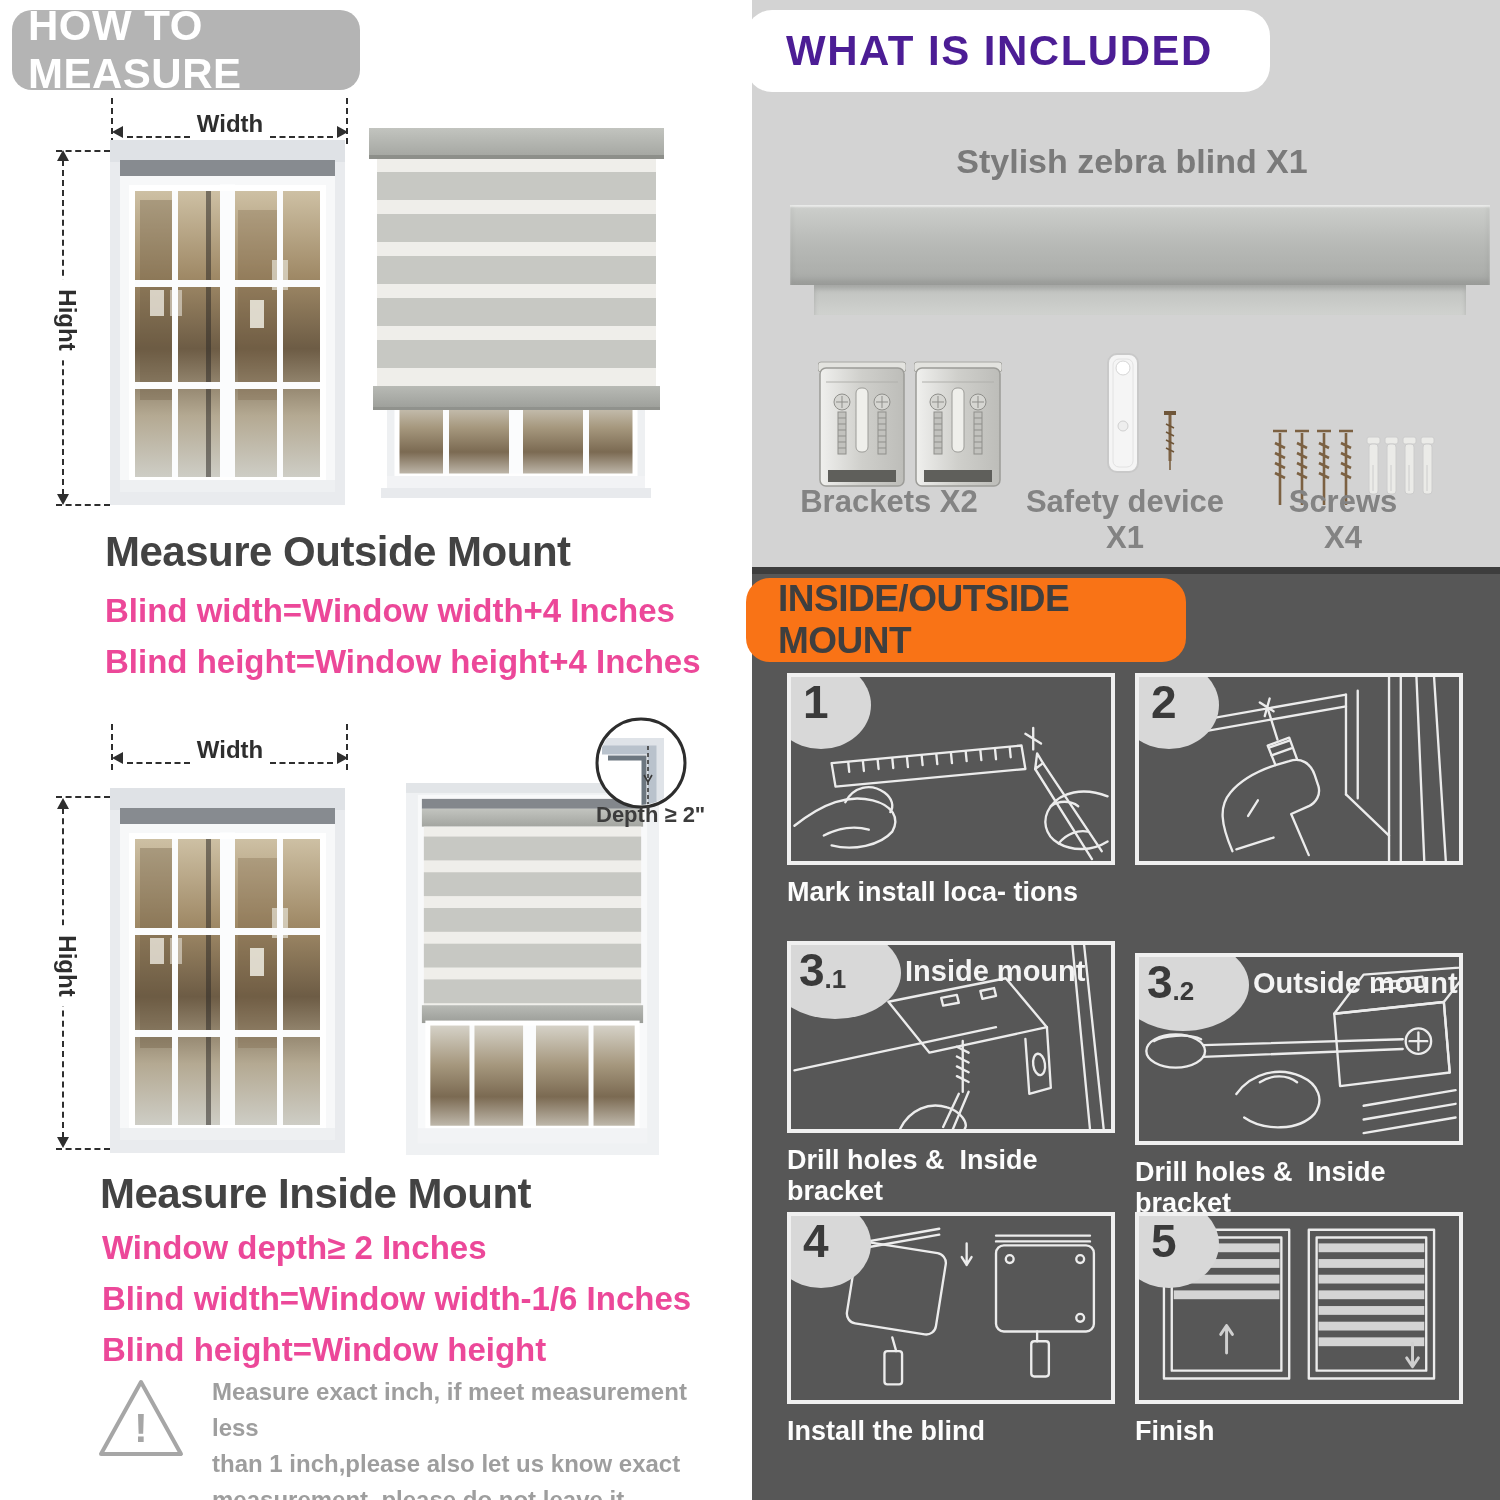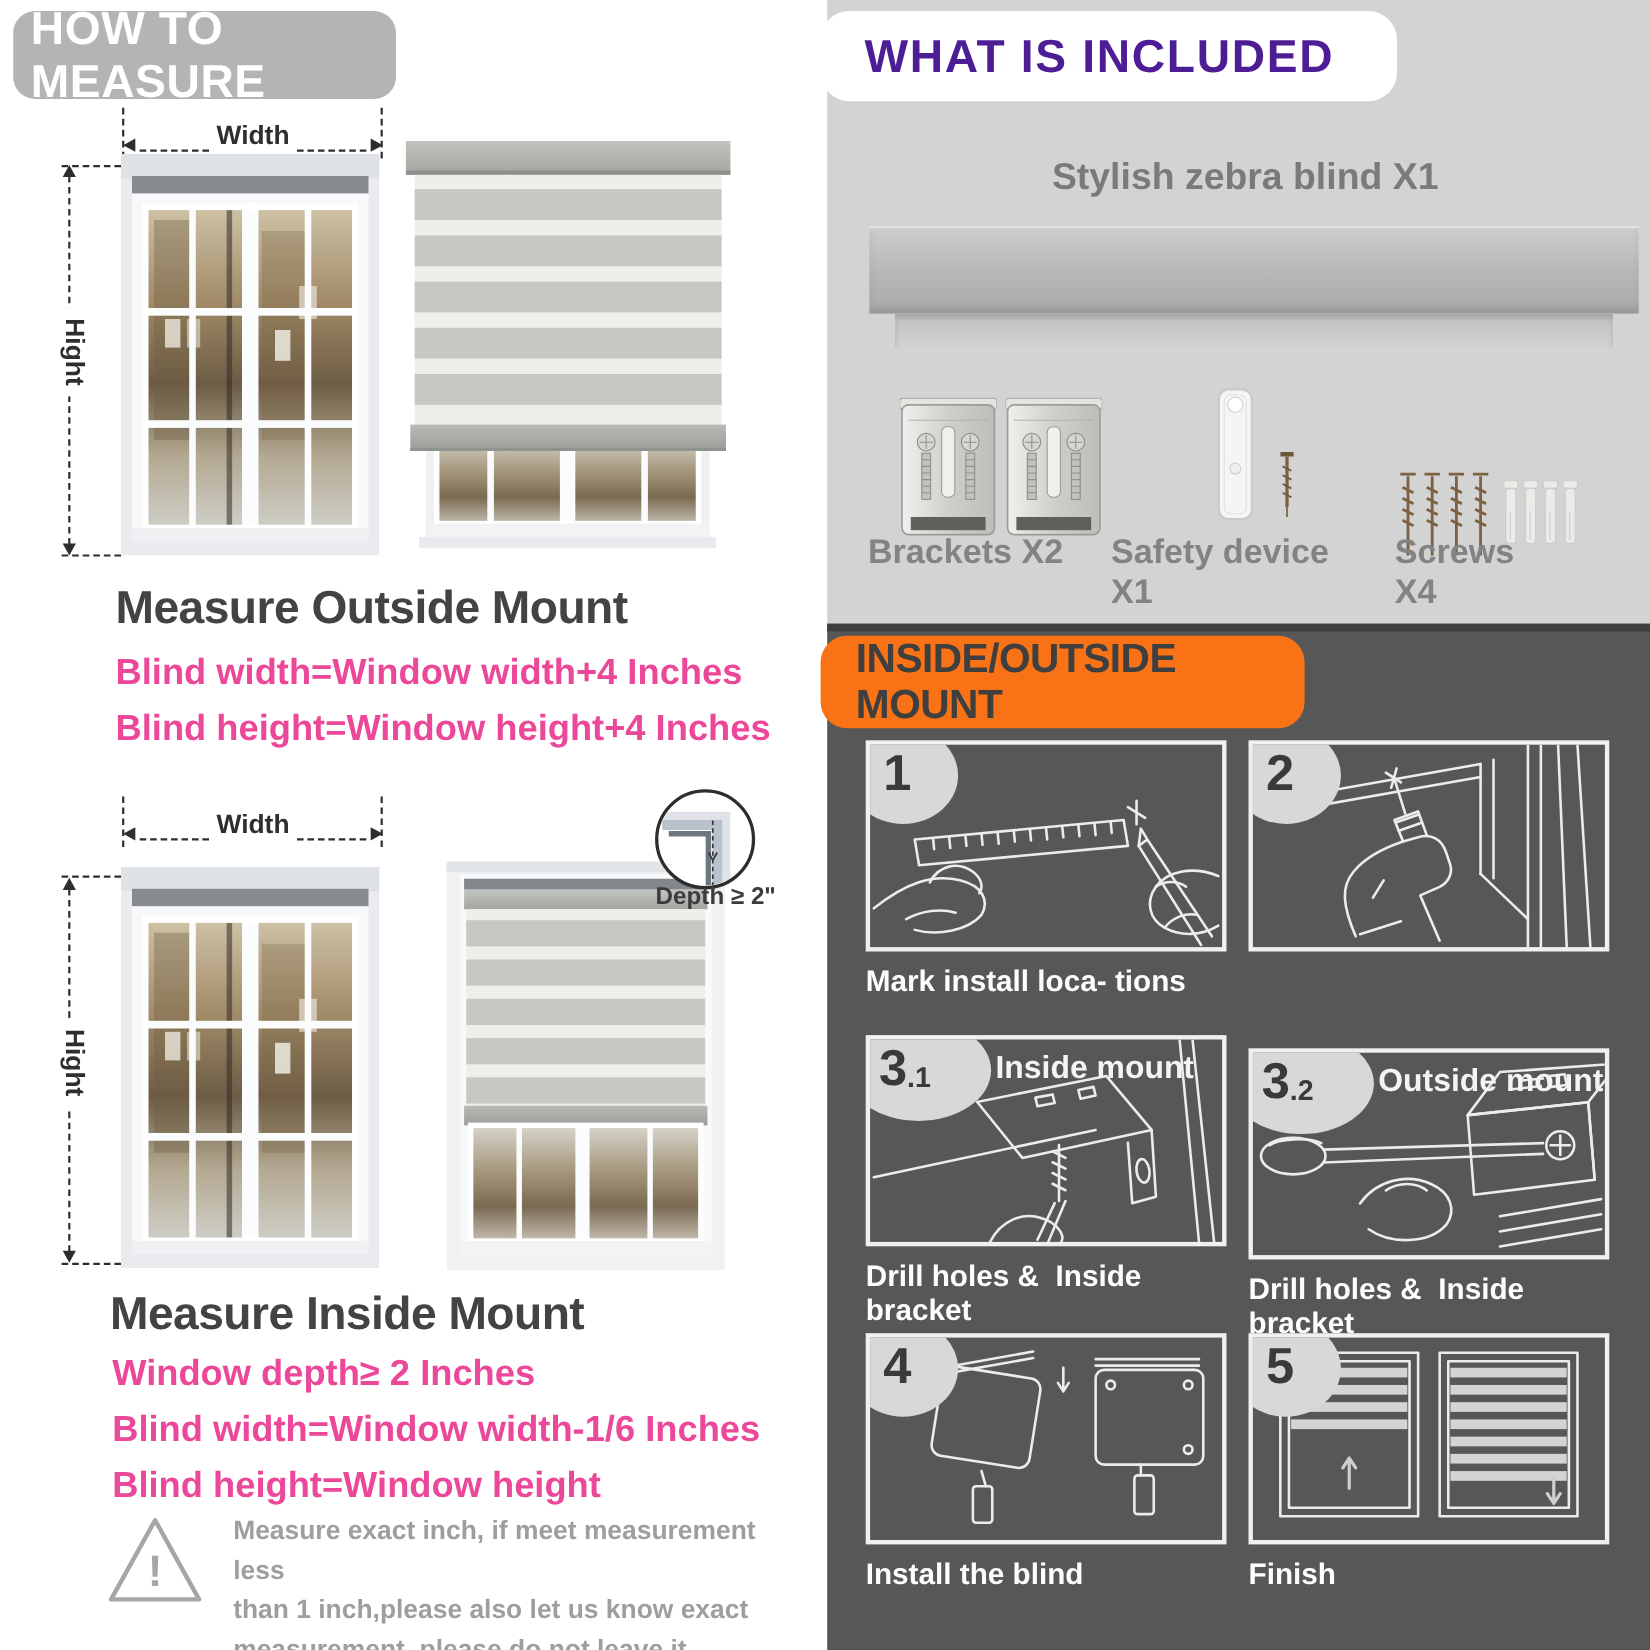--- a/index.html
+++ b/index.html
@@ -42,21 +42,21 @@
   .hdr-included{position:absolute;left:-6px;top:10px;width:524px;height:82px;background:#ffffff;
                 border-radius:26px;display:flex;align-items:center;padding-left:40px;box-sizing:border-box;}
   .hdr-included span{color:#4c1d95;font-size:42px;font-weight:bold;letter-spacing:1.5px;}
   .blind-label{position:absolute;left:0;right:0;top:142px;text-align:center;font-size:34px;font-weight:bold;color:#7a7a7a;margin-left:12px;}
   .rail-main{position:absolute;left:38px;top:205px;width:700px;height:80px;
              background:linear-gradient(180deg,#cdcfcc 0%,#b7b9b6 50%,#a8aaa7 100%);
              box-shadow:inset 0 2px 2px rgba(255,255,255,.6), inset 0 -5px 7px rgba(0,0,0,.10);}
   .rail-lip{position:absolute;left:62px;top:285px;width:652px;height:30px;
             background:linear-gradient(180deg,#bfc1be 0%,#d0d2cf 100%);
             box-shadow:inset 0 4px 5px rgba(0,0,0,.14);}
-  .comp-lbl{position:absolute;top:484px;font-size:31px;font-weight:bold;color:#838383;}
+  .comp-lbl{position:absolute;top:484px;font-size:31px;font-weight:bold;color:#838383;text-align:center;}
 
   
   .panel-mount{position:absolute;left:752px;top:567px;width:748px;height:933px;background:#575757;border-top:7px solid #3d3d3d;box-sizing:border-box;}
   .hdr-mount{position:absolute;left:-6px;top:4px;width:440px;height:84px;background:#f97316;
              border-radius:24px;display:flex;align-items:center;padding-left:32px;box-sizing:border-box;}
   .hdr-mount span{color:#3f3f3f;font-size:37px;font-weight:bold;letter-spacing:-.5px;}
 
   .step-card{position:absolute;width:328px;}
   .step-img{position:relative;height:192px;border:4px solid #f0f0f0;box-sizing:border-box;overflow:hidden;background:#575757;}
   .step-img svg{display:block;width:100%;height:100%;}

